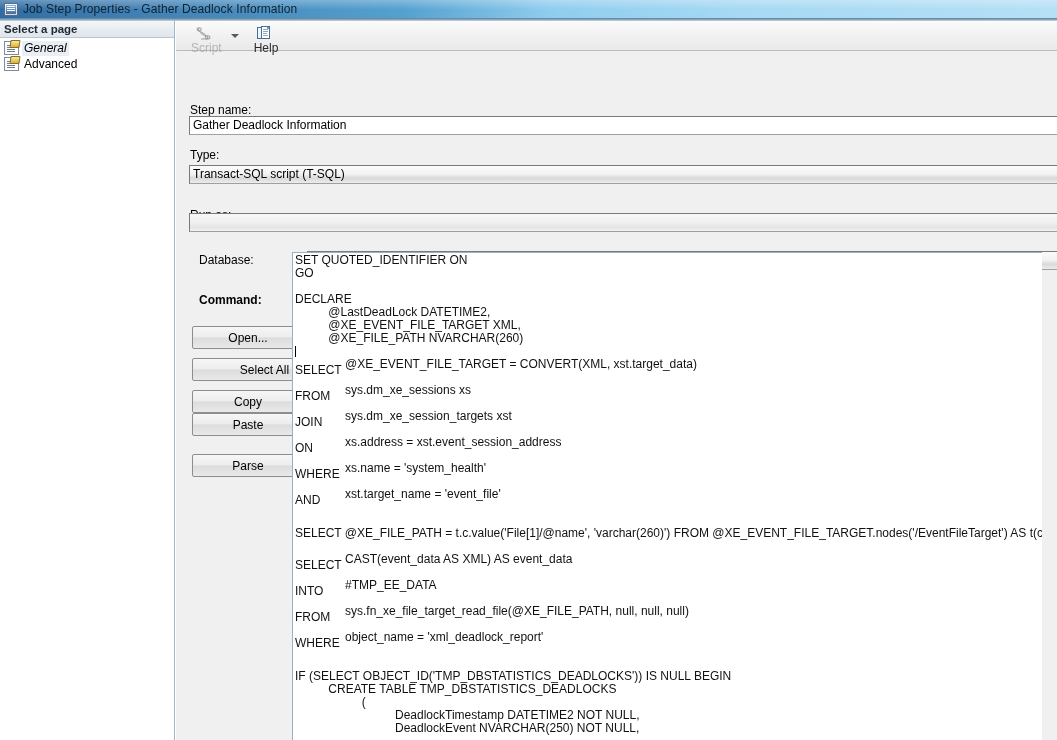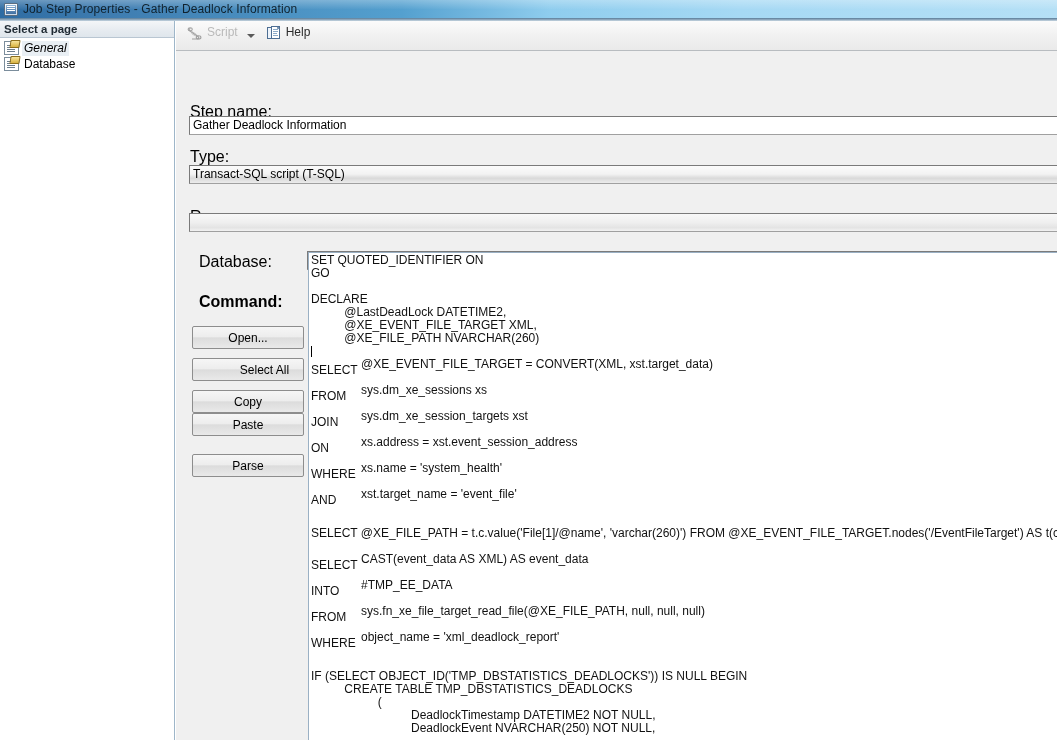--- a/index.html
+++ b/index.html
@@ -71,35 +71,35 @@
 
   
   .mainpane{position:absolute;left:176px;top:21px;width:881px;height:719px;background:#f0f0f0;}
 
   .toolbar{
     position:relative;height:30px;width:881px;
     background:linear-gradient(to bottom,#fbfbfb 0%,#f1f1f1 50%,#eaeaea 100%);
     border-bottom:1px solid #b8bcc0;
     display:flex;align-items:center;padding-left:8px;box-sizing:border-box;
   }
-  .tb-btn{display:flex;height:22px;padding:0 3px;cursor:default;}
+  .tb-btn{display:flex;align-items:center;height:22px;padding:0 3px;cursor:default;flex-direction:column;}
   .tb-btn.disabled{opacity:.55;}
   .tb-btn-label{font-size:12px;margin-left:4px;color:#2b2b2b;}
   .tb-btn.disabled .tb-btn-label{color:#8a8a8a;}
   .scroll-icon{position:relative;width:16px;height:16px;}
   .scroll-icon svg{display:block;}
   .caret{
     width:0;height:0;border-left:4px solid transparent;border-right:4px solid transparent;
     border-top:4px solid #5a5a5a;margin:0 8px 0 6px;cursor:default;
   }
   .help-icon{position:relative;width:16px;height:16px;}
 
   
   .form{position:relative;width:881px;}
-  .lbl{position:absolute;font-size:16px;color:#000;white-space:nowrap;}
+  .lbl{position:absolute;font-size:12px;color:#000;white-space:nowrap;}
 
   .field{
     position:absolute;box-sizing:border-box;height:19px;
     border:1px solid #a0a0a0;border-top-color:#7a7a7a;border-left-color:#7a7a7a;
     background:#ffffff;font-size:12px;line-height:17px;padding-left:3px;
     color:#000;overflow:hidden;white-space:nowrap;
   }
   .field.combo{
     background:linear-gradient(to bottom,#fbfbfb 0%,#f2f2f2 48%,#d9d9d9 72%,#ececec 100%);
   }
@@ -109,21 +109,21 @@
   .btn{
     position:absolute;width:112px;height:23px;box-sizing:border-box;
     border:1px solid #8d8d8d;border-radius:2px;
     background:linear-gradient(to bottom,#f6f6f6 0%,#ededed 46%,#dcdcdc 52%,#e9e9e9 100%);
     font-size:12px;color:#000;text-align:center;line-height:21px;cursor:default;
     font-family:"Liberation Sans", sans-serif;
   }
 
   
   .cmdbox{
-    position:absolute;left:308px;top:252px;width:750px;height:488px;
+    position:absolute;left:292px;top:252px;width:750px;height:488px;
     background:#ffffff;border:1px solid #9ab0c4;border-right:none;border-bottom:none;
     box-sizing:border-box;overflow:hidden;
   }
   .sql{
     position:relative;padding:1px 0 0 2px;
     font-family:"Liberation Sans", sans-serif;
     font-size:12px;color:#111;white-space:pre;
   }
   .sqlline{height:13px;line-height:13px;white-space:pre;}
   .sqlpair{position:relative;height:26px;}
@@ -156,21 +156,21 @@
             <span class="tag"></span>
         </span>
         <span class="lp-label">General</span>
       </div>
 
       <div class="lp-item">
         <span class="page-icon">
           <span class="lines"></span>
             <span class="tag"></span>
         </span>
-        <span class="lp-label">Database</span>
+        <span class="lp-label">Advanced</span>
       </div>
 
     </div>
   </div>
 
   <div class="mainpane">
 
     <div class="toolbar">
       <div class="tb-btn disabled">
         <span class="scroll-icon">

